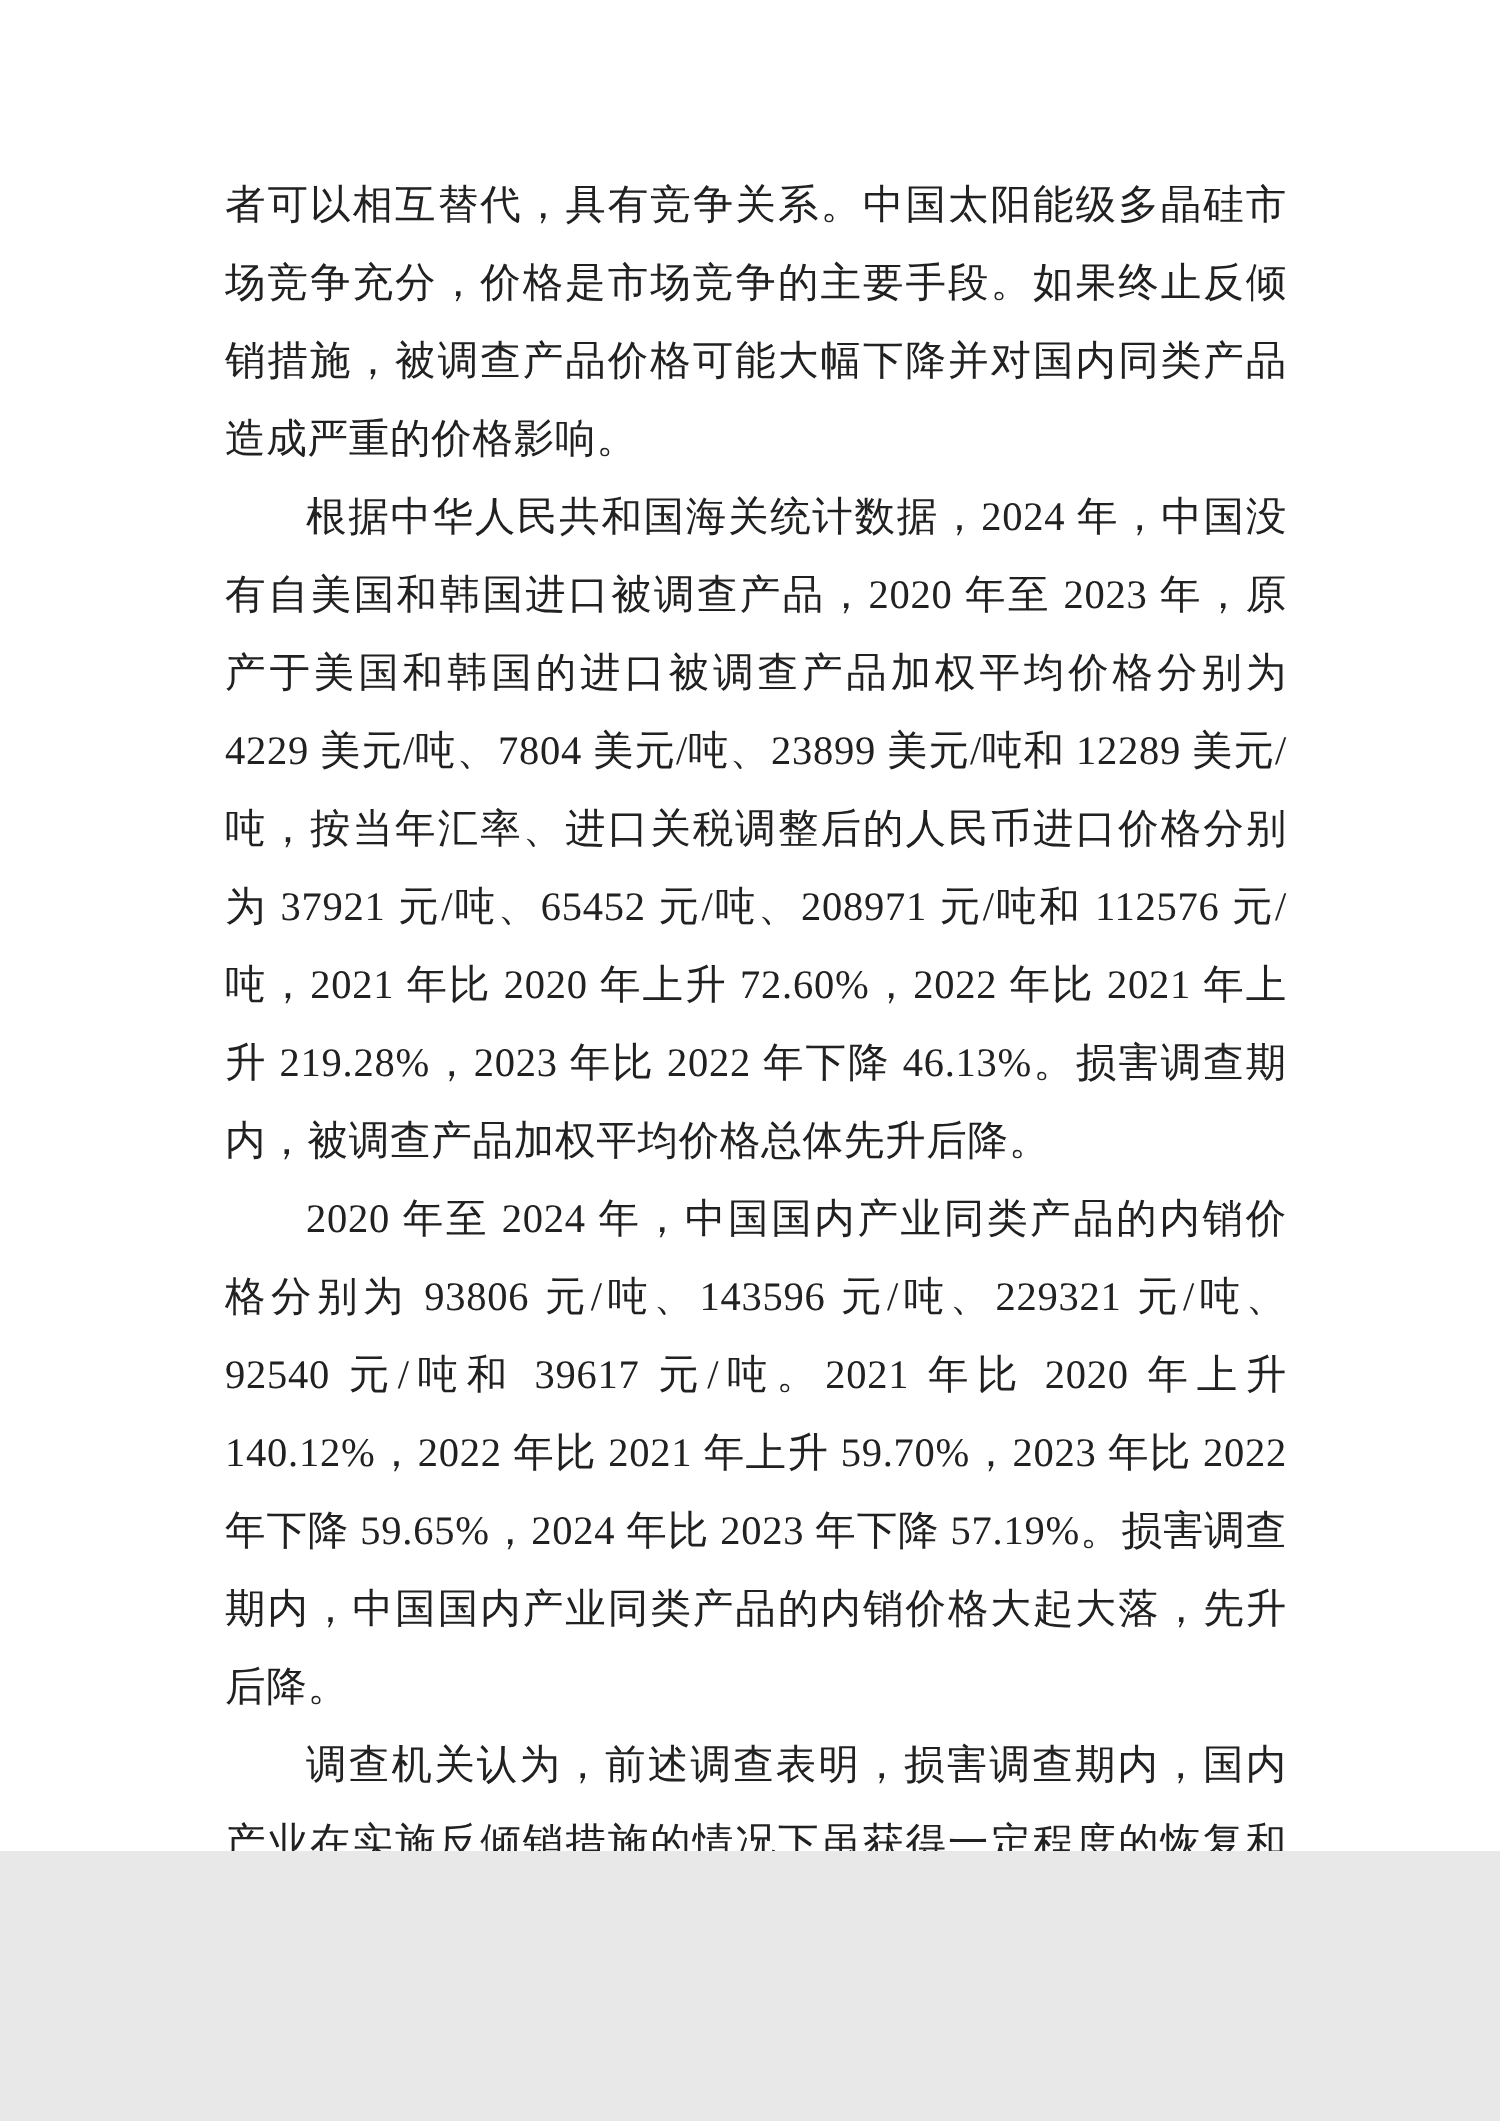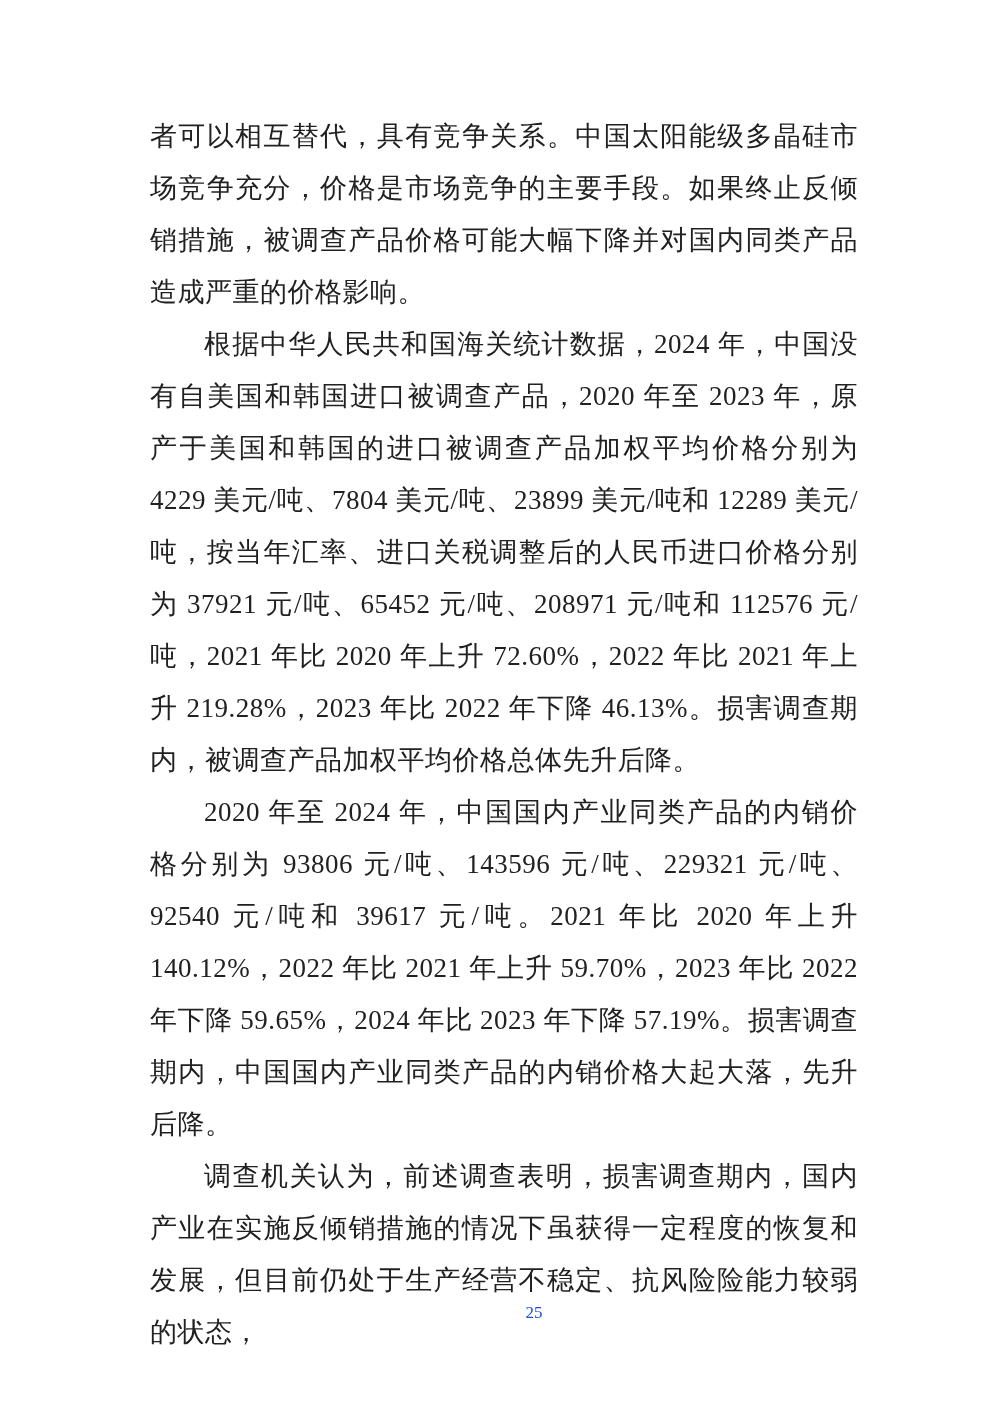--- a/index.html
+++ b/index.html
@@ -3,21 +3,21 @@
 <meta charset="utf-8">
 <style>
   html, body {
     margin: 0;
     padding: 0;
     background: #e8e8e8;
   }
   .page {
     position: relative;
     width: 1000px;
-    height: 1414px;
+    height: 1234px;
     margin: 0 auto;
     background: #ffffff;
     overflow: hidden;
   }
   .text-block {
     position: absolute;
     left: 150px;
     top: 110px;
     width: 708px;
   }

